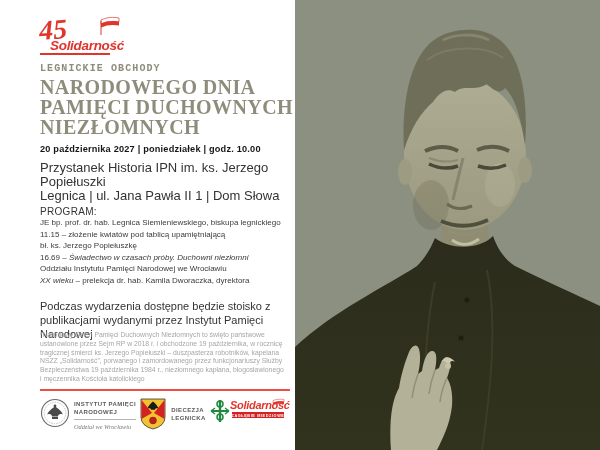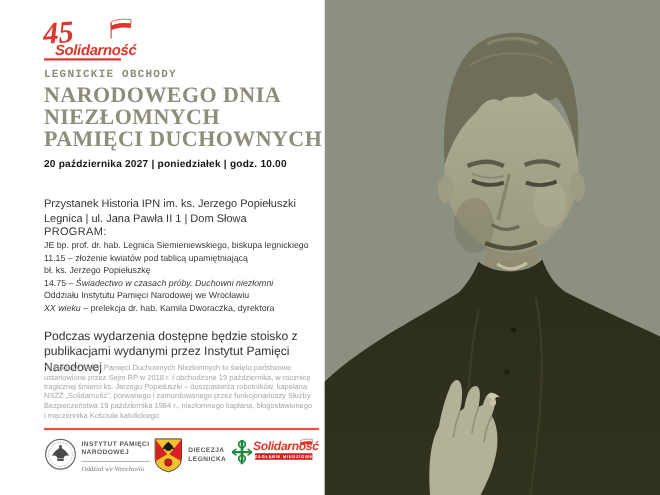--- a/index.html
+++ b/index.html
@@ -10,21 +10,21 @@
 
   .brand-svg{position:absolute;left:38px;top:10px;}
   .brand-underline{position:absolute;left:40px;top:53px;width:70px;height:2px;background:#e0352b;}
 
   .kicker{top:63px;font-family:Liberation Mono, monospace;font-weight:bold;font-size:10px;
     letter-spacing:1.1px;color:#8e8d7b;}
   .title{top:77px;font-family:"Liberation Serif",serif;font-weight:bold;font-size:20px;
     line-height:20px;letter-spacing:0.4px;color:#8e8d7b;}
 
   .datetime{top:144px;font-size:9.2px;font-weight:bold;color:#161616;letter-spacing:0.2px;}
-  .venue{top:179px;font-size:10px;line-height:14px;color:#333333;}
+  .venue{top:161px;font-size:13px;line-height:14px;color:#333333;}
 
   .program-heading{top:206px;font-size:10px;color:#333333;letter-spacing:0.3px;}
   .program{top:217px;}
   .prog-line{font-size:8px;line-height:11.5px;color:#3a3a3a;white-space:nowrap;}
   .prog-line i{}
 
   .notice{top:299px;width:252px;font-size:11px;line-height:14px;color:#333333;}
 
   .footnote{top:331px;width:247px;font-size:6.8px;line-height:8.8px;color:#a6a6a6;}
 
@@ -56,37 +56,37 @@
       <path d="M63,13.5 C69,10.5 76,10.5 81,11.5 L81,15.5 C76,14.5 69,14.5 63,17.5 Z" fill="#e0352b"></path>
       <line x1="63" y1="11" x2="63" y2="25" stroke="#e0352b" stroke-width="1"></line>
       <text x="12" y="40" font-family="Liberation Sans, sans-serif" font-style="italic" font-weight="bold" font-size="13.5" fill="#e0352b" letter-spacing="-0.3">Solidarność</text>
     </svg>
     <div class="brand-underline"></div>
 
     <div class="abs kicker">LEGNICKIE OBCHODY</div>
 
     <div class="abs title">
       <div>NARODOWEGO DNIA</div>
+      <div>PAMIĘCI DUCHOWNYCH</div>
       <div>NIEZŁOMNYCH</div>
-      <div>PAMIĘCI DUCHOWNYCH</div>
     </div>
 
     <div class="abs datetime">20 października 2027 | poniedziałek | godz. 10.00</div>
 
     <div class="abs venue">
       <div>Przystanek Historia IPN im. ks. Jerzego Popiełuszki</div>
       <div>Legnica | ul. Jana Pawła II 1 | Dom Słowa</div>
     </div>
 
     <div class="abs program-heading">PROGRAM:</div>
     <div class="abs program">
         <div class="prog-line"><span>JE bp. prof. dr. hab. Legnica Siemieniewskiego, biskupa legnickiego</span></div>
         <div class="prog-line"><span>11.15 – złożenie kwiatów pod tablicą upamiętniającą</span></div>
         <div class="prog-line"><span>bł. ks. Jerzego Popiełuszkę</span></div>
-        <div class="prog-line"><span>14.75 – </span><i>Świadectwo w czasach próby. Duchowni niezłomni</i></div>
+        <div class="prog-line"><span>16.69 – </span><i>Świadectwo w czasach próby. Duchowni niezłomni</i></div>
         <div class="prog-line"><span>Oddziału Instytutu Pamięci Narodowej we Wrocławiu</span></div>
         <div class="prog-line"><i>XX wieku</i><span> – prelekcja dr. hab. Kamila Dworaczka, dyrektora</span></div>
       </div>
 
     <div class="abs notice">Podczas wydarzenia dostępne będzie stoisko z publikacjami wydanymi przez Instytut Pamięci Narodowej</div>
 
     <div class="abs footnote">*Narodowy Dzień Pamięci Duchownych Niezłomnych to święto państwowe ustanowione przez Sejm RP w 2018 r. i obchodzone 19 października, w rocznicę tragicznej śmierci ks. Jerzego Popiełuszki – duszpasterza robotników, kapelana NSZZ „Solidarność”, porwanego i zamordowanego przez funkcjonariuszy Służby Bezpieczeństwa 19 października 1984 r., niezłomnego kapłana, błogosławionego i męczennika Kościoła katolickiego</div>
 
     <div class="sep-line"></div>
 

